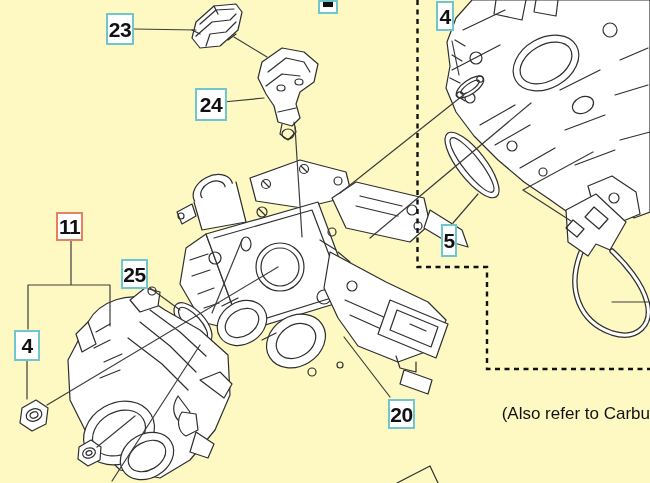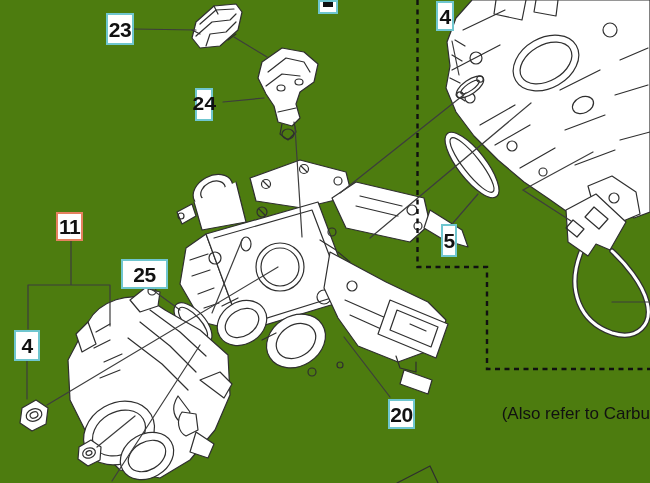--- a/index.html
+++ b/index.html
@@ -1,17 +1,17 @@
 <!DOCTYPE html>
 <html><head>
 <meta charset="utf-8">
 <style>
   html,body{margin:0;padding:0;background:#fff;}
   .stage{
-    position:relative;width:650px;height:483px;background:#4d7c0f;
+    position:relative;width:650px;height:483px;background:#fef9c3;
     overflow:hidden;font-family:"Liberation Sans",sans-serif;
   }
   .stage svg{position:absolute;left:0;top:0;}
   .callout{
     position:absolute;display:flex;align-items:center;justify-content:center;
     background:#fff;border:2px solid #6fc6cf;color:#111;
     font-weight:bold;font-size:21px;line-height:1;box-sizing:border-box;
     letter-spacing:-0.5px;
   }
   .callout.highlighted{border-color:#e5815f;}
@@ -198,27 +198,27 @@
       <path d="M612,302 L650,302"></path>
     </g>
 
     <g stroke="#111" stroke-width="2.4" fill="none" stroke-dasharray="5 4.5">
       <path d="M417.5,0 L417.5,267 L487,267 L487,369 L650,369"></path>
     </g>
   </svg>
 
   <div class="callout" style="left:106px;top:13px;width:28px;height:32px;">23</div>
 
-  <div class="callout" style="left:195px;top:88px;width:18px;height:33px;font-family:Liberation Mono, monospace;">24</div>
+  <div class="callout" style="left:195px;top:88px;width:32px;height:33px;">24</div>
 
   <div class="callout" style="left:436px;top:1px;width:18px;height:30px;">4</div>
 
   <div class="callout highlighted" style="left:56px;top:212px;width:27px;height:29px;">11</div>
 
-  <div class="callout" style="left:121px;top:259px;width:47px;height:30px;">25</div>
+  <div class="callout" style="left:121px;top:259px;width:27px;height:30px;">25</div>
 
   <div class="callout" style="left:14px;top:330px;width:26px;height:31px;">4</div>
 
   <div class="callout" style="left:441px;top:224px;width:16px;height:33px;">5</div>
 
   <div class="callout" style="left:388px;top:399px;width:27px;height:30px;">20</div>
 
   <div class="callout partial" style="left:318px;top:0px;width:20px;height:14px;">
     <span class="partial-glyph"></span>
   </div>

